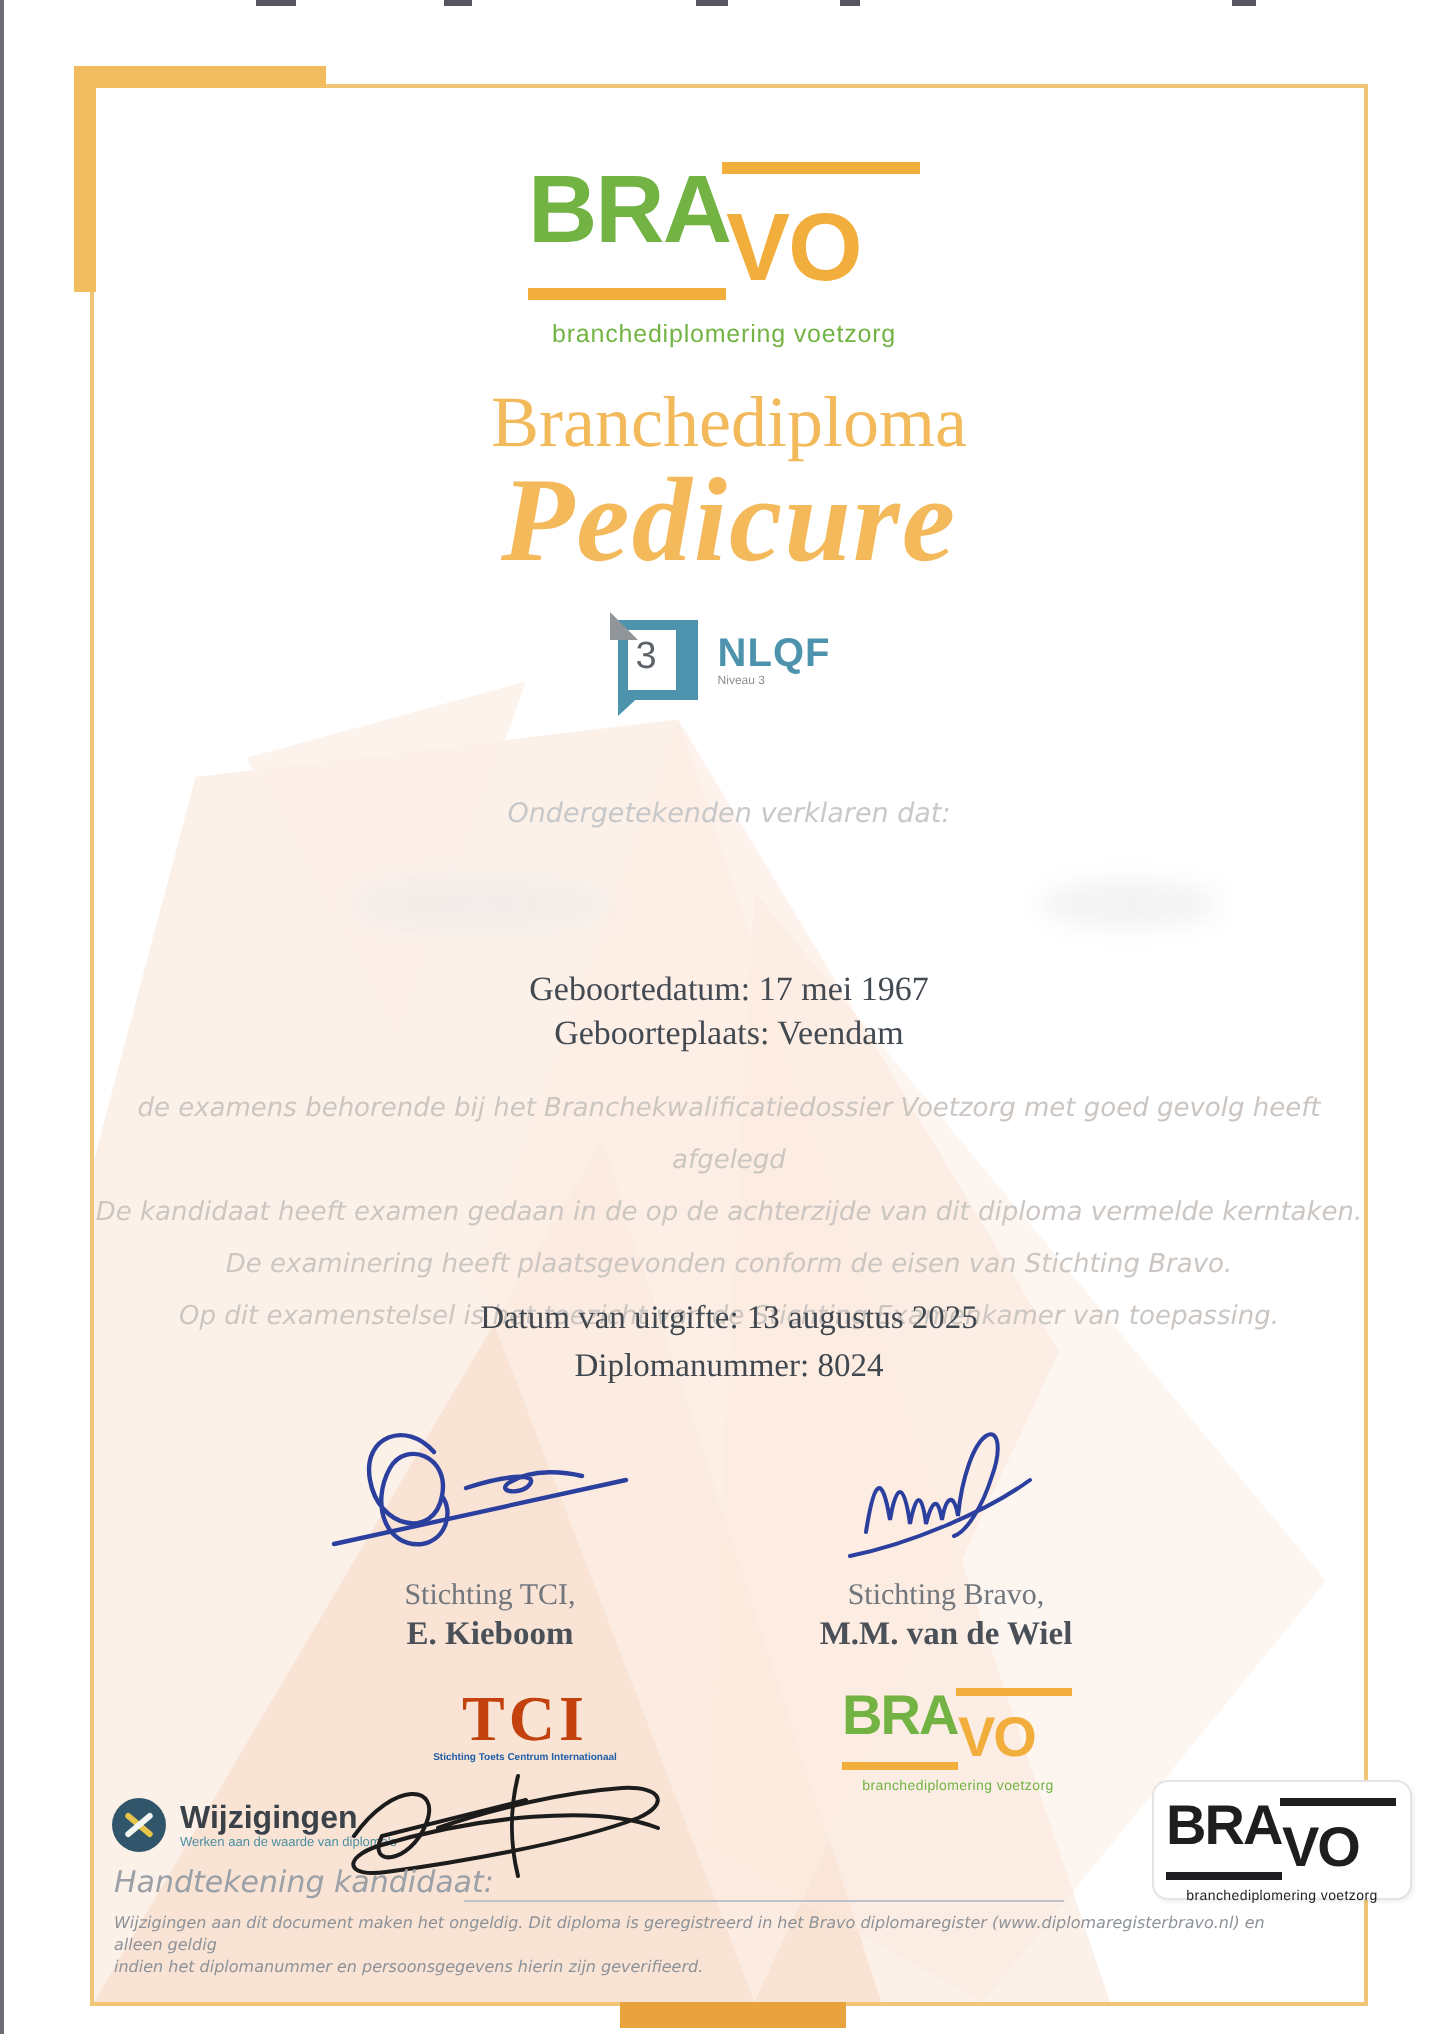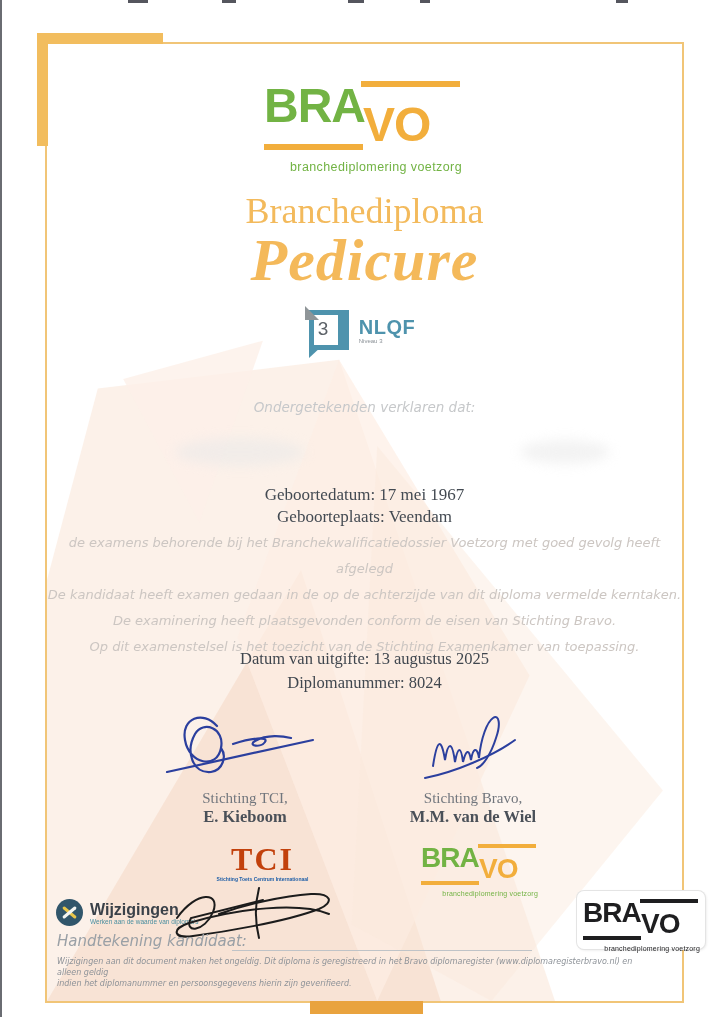--- a/index.html
+++ b/index.html
@@ -26,21 +26,21 @@
   .wm .p5{background:#fbe9dc;opacity:.45;clip-path:polygon(52% 42%,97% 78%,70% 100%,48% 92%);}
 
   .layer{position:absolute;left:0;top:0;width:724px;height:1021px;z-index:1;}
   .center{position:absolute;left:45px;width:639px;text-align:center;}
 
   
   .bravo{position:relative;}
   .bravo .bra{position:absolute;font-family:"Liberation Sans",sans-serif;font-weight:bold;color:#72b344;letter-spacing:-1px;}
   .bravo .vo{position:absolute;font-family:"Liberation Sans",sans-serif;font-weight:bold;color:#f2ae3c;letter-spacing:-1px;}
   .bravo .line{position:absolute;background:#f2ae3c;}
-  .bravo .tag{position:absolute;width:100%;text-align:right;font-family:"Liberation Sans",sans-serif;color:#72b344;}
+  .bravo .tag{position:absolute;width:100%;text-align:center;font-family:"Liberation Sans",sans-serif;color:#72b344;}
   .bravo-lg{width:200px;height:100px;}
   .bravo-lg .bra{left:2px;top:0;font-size:48px;}
   .bravo-lg .vo{left:101px;top:19px;font-size:48px;}
   .bravo-lg .l-top{left:99px;top:3px;width:99px;height:6px;}
   .bravo-lg .l-bot{left:2px;top:66px;width:99px;height:6px;}
   .bravo-lg .tag{top:82px;font-size:12.5px;letter-spacing:.4px;}
   .bravo-sm{width:118px;height:60px;}
   .bravo-sm .bra{left:1px;top:0;font-size:28px;}
   .bravo-sm .vo{left:59px;top:11px;font-size:28px;}
   .bravo-sm .l-top{left:58px;top:2px;width:58px;height:4px;}
@@ -61,21 +61,21 @@
   .nlqf-num{position:absolute;left:4px;top:3px;font-family:"Liberation Sans",sans-serif;font-size:19px;color:#5c6268;}
   .nlqf-tail{position:absolute;left:-5px;bottom:-13px;width:0;height:0;border-top:12px solid #4e93ad;border-right:13px solid transparent;}
   .nlqf-name{font-family:"Liberation Sans",sans-serif;font-weight:bold;font-size:20px;color:#4e93ad;letter-spacing:.5px;line-height:20px;}
   .nlqf-sub{font-family:"Liberation Sans",sans-serif;font-size:6px;color:#8a9096;text-align:left;margin-top:1px;}
 
   
   .intro{top:399px;font-family:"DejaVu Sans",sans-serif;font-style:italic;font-size:13.5px;color:#c6c8ca;}
   .cand-name{top:423px;font-size:37px;font-weight:bold;color:#3d434c;letter-spacing:.5px;}
   .birth{font-size:17px;color:#434a52;}
   .b1{top:485px;} .b2{top:507px;}
-  .body-lines{top:530px;font-family:"DejaVu Sans",sans-serif;font-style:italic;font-size:13px;color:#ccc6c2;line-height:26px;}
+  .body-lines{top:542px;font-family:"DejaVu Sans",sans-serif;font-style:italic;font-size:13px;color:#ccc6c2;line-height:26px;}
   .issue{font-size:16.5px;color:#40474f;}
   .i1{top:649px;} .i2{top:673px;}
 
   
   .sigcol{position:absolute;top:710px;width:230px;text-align:center;}
   .sig-left{left:130px;} .sig-right{left:358px;}
   .sig-svg{display:block;margin:0 auto;}
   .sig-org{font-size:15px;color:#71767d;line-height:17px;}
   .sig-name{font-weight:bold;font-size:16.5px;color:#4a5058;line-height:20px;}
 

